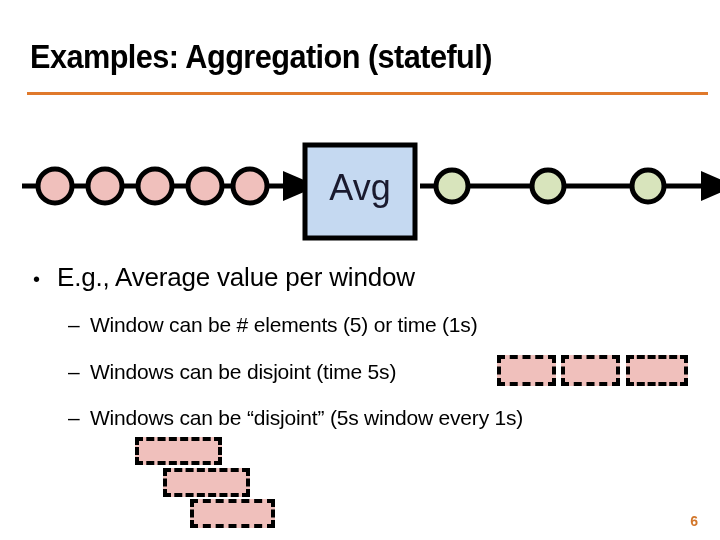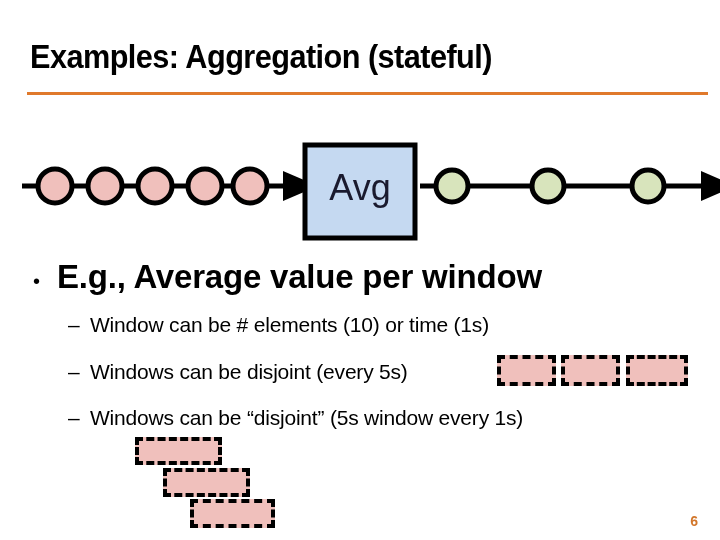--- a/index.html
+++ b/index.html
@@ -59,24 +59,23 @@
     align-items: baseline;
     white-space: nowrap;
   }
   .bullet-l1 .marker {
     font-size: 20px;
     line-height: 1;
     width: 24px;
     display: inline-block;
   }
   .bullet-l1 .text {
-    font-size: 33px;
+    font-size: 26px;
     line-height: 30px;
     letter-spacing: -0.2px;
-    font-weight: bold;
   }
 
   .bullet-l2 {
     position: absolute;
     display: flex;
     align-items: baseline;
     white-space: nowrap;
   }
   .bullet-l2 .marker {
     font-size: 21px;
@@ -161,26 +160,26 @@
   </svg>
 </div>
 
 <div class="bullet-l1">
   <span class="marker">•</span>
   <span class="text">E.g., Average value per window</span>
 </div>
 
 <div class="bullet-l2" id="bullet-2a">
   <span class="marker">–</span>
-  <span class="text">Window can be # elements (10) or time (1s)</span>
+  <span class="text">Window can be # elements (5) or time (1s)</span>
 </div>
 
 <div class="bullet-l2" id="bullet-2b">
   <span class="marker">–</span>
-  <span class="text">Windows can be disjoint (every 5s)</span>
+  <span class="text">Windows can be disjoint (time 5s)</span>
 </div>
 
 <div class="bullet-l2" id="bullet-2c">
   <span class="marker">–</span>
   <span class="text">Windows can be “disjoint” (5s window every 1s)</span>
 </div>
 
 <div class="win-box" id="disjoint-win-1"></div>
 <div class="win-box" id="disjoint-win-2"></div>
 <div class="win-box" id="disjoint-win-3"></div>

